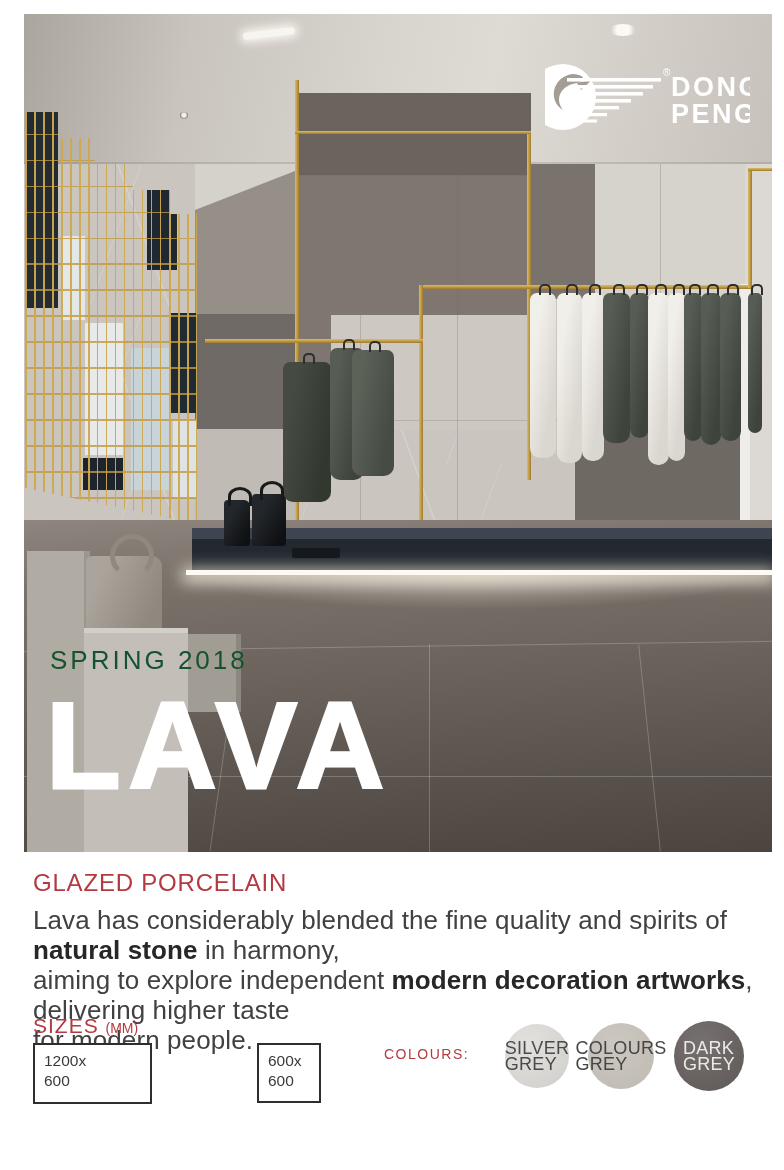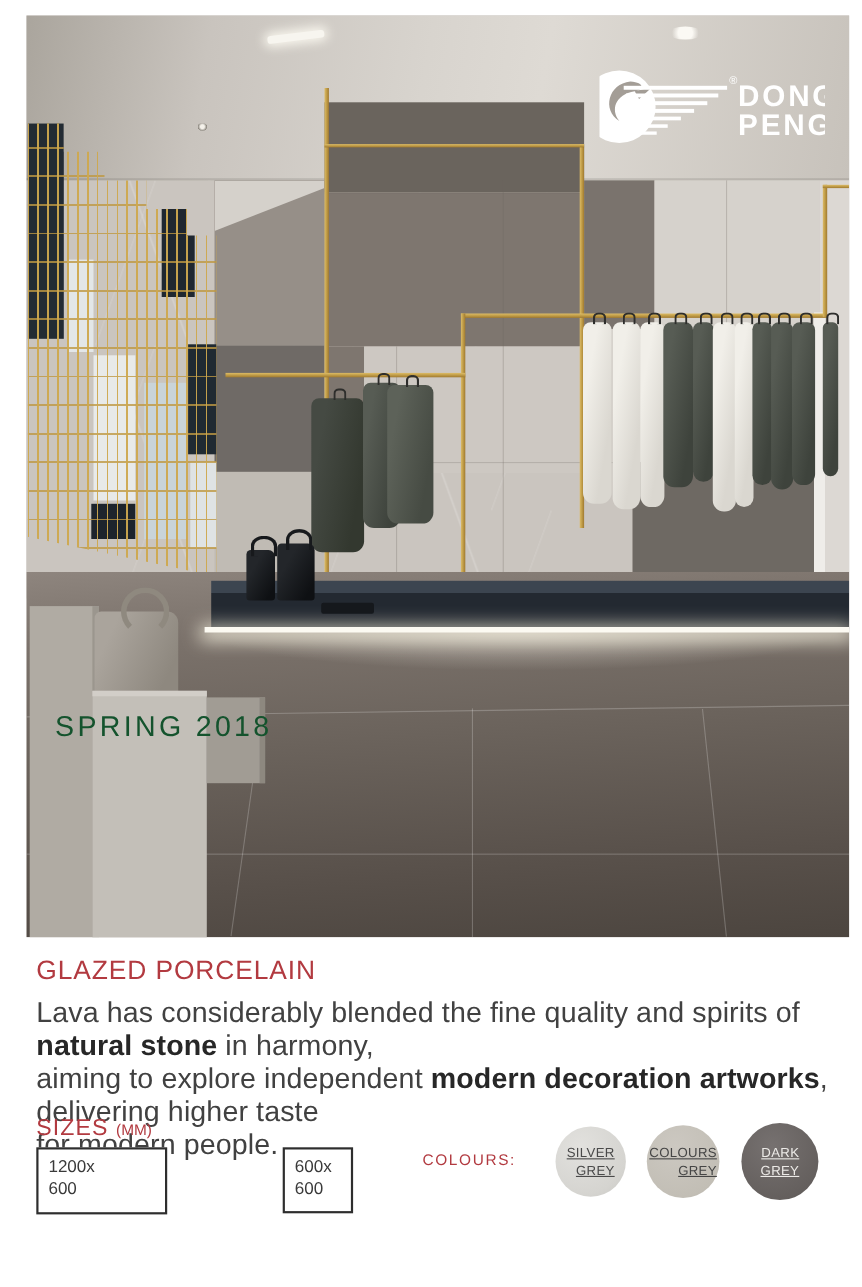--- a/index.html
+++ b/index.html
@@ -91,21 +91,21 @@
   .desc .b{font-weight:700;color:#272727;}
   .sizes-label{position:absolute;left:33px;top:1014px;color:#b23a40;font-size:21px;letter-spacing:1px;}
   .sizes-label .unit{font-size:14px;letter-spacing:0;}
   .sizebox{position:absolute;border:2px solid #2e2e2e;background:#ffffff;color:#3a3a3a;
     font-size:15.5px;line-height:20px;padding:6px 0 0 9px;box-sizing:border-box;}
   .box1{left:33px;top:1043px;width:119px;height:61px;}
   .box2{left:166px;top:1043px;width:79px;height:75px;}
   .box3{left:257px;top:1043px;width:64px;height:60px;}
   .colours-label{position:absolute;left:384px;top:1046px;color:#b23a40;font-size:14px;letter-spacing:1.5px;}
   .swatch{position:absolute;border-radius:50%;display:flex;align-items:center;justify-content:center;
-    text-align:right;font-size:12px;line-height:16px;letter-spacing:.3px;text-decoration:underline;}
+    text-align:left;font-size:18px;line-height:16px;letter-spacing:.3px;}
   .sw1{left:505px;top:1024px;width:64px;height:64px;color:#4a4a4a;
     background:radial-gradient(circle at 35% 30%,#e2e1de,#d5d4d0 70%,#c9c8c4 100%);}
   .sw2{left:588px;top:1023px;width:66px;height:66px;color:#454545;
     background:radial-gradient(circle at 40% 30%,#ccc8c1,#c2beb5 75%,#b5b1a8 100%);}
   .sw3{left:674px;top:1021px;width:70px;height:70px;color:#eceae7;
     background:radial-gradient(circle at 40% 30%,#767170,#645f5d 75%,#585452 100%);}
 </style>
 </head>
 <body>
 
@@ -212,20 +212,21 @@
         <rect x="30" y="48" width="44" height="3.4"></rect>
         <rect x="32" y="55" width="30" height="3.2"></rect>
         <rect x="34" y="61.5" width="18" height="3"></rect>
       </g>
       <text x="118" y="18" font-size="10" fill="#ffffff" font-family="Liberation Sans, sans-serif">®</text>
       <text x="126" y="38" font-size="27" font-weight="bold" letter-spacing="2.5" fill="#ffffff" font-family="Liberation Sans, sans-serif">DONG</text>
       <text x="126" y="65" font-size="27" font-weight="bold" letter-spacing="2.5" fill="#ffffff" font-family="Liberation Sans, sans-serif">PENG</text>
     </svg>
 
     <div class="season">SPRING 2018</div>
+    <div class="title">LAVA</div>
   </div>
 
   <h2 class="category" style="margin:0;font-weight:400;">GLAZED PORCELAIN</h2>
 
   <div class="desc">
     <div><span>Lava has considerably blended the fine quality and spirits of </span><span class="b">natural stone</span><span> in harmony,</span></div>
     <div><span>aiming to explore independent </span><span class="b">modern decoration artworks</span><span>, delivering higher taste</span></div>
     <div><span>for modern people.</span></div>
   </div>
 

